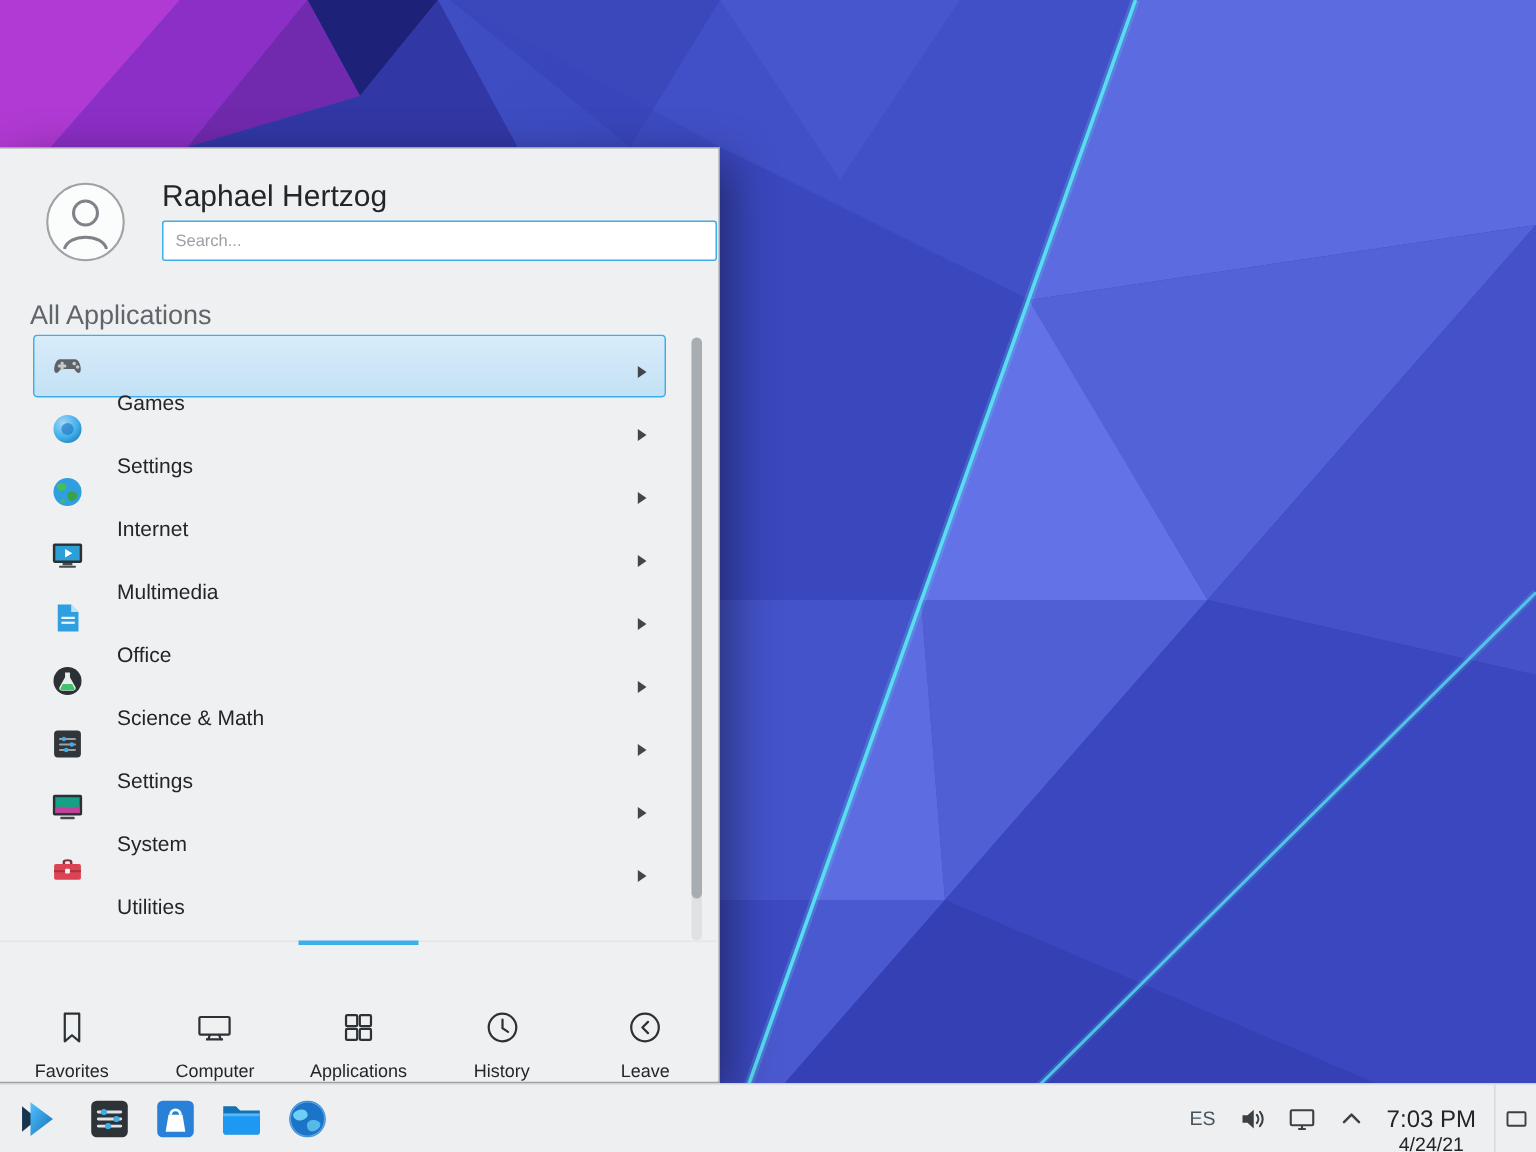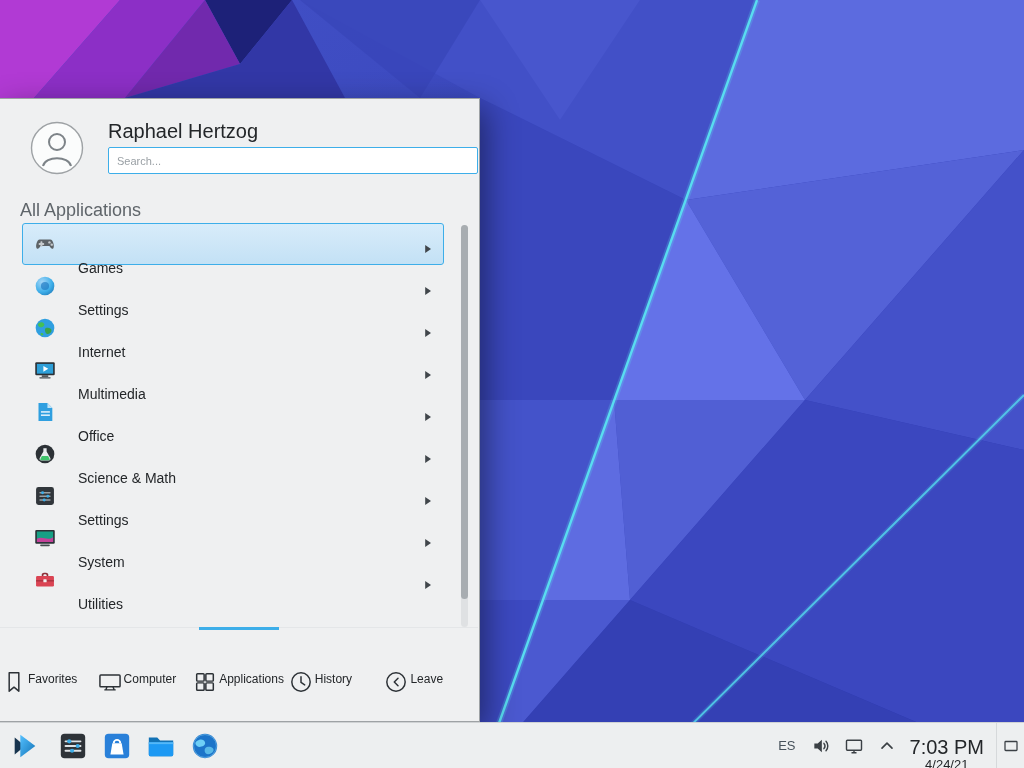--- a/index.html
+++ b/index.html
@@ -30,41 +30,41 @@
   .cat-label { margin-left:20px; font-size:14px; color:#232629;margin-top:48px; }
   .cat-arrow { position:absolute; right:11px; top:16px; width:8px; height:10px; }
 
   .scrollbar { position:absolute; right:11px; top:126px; width:7px; height:402px;
     border-radius:4px; background:#dfe1e3; }
   .scrollbar-thumb { position:absolute; top:0; left:0; width:7px; height:374px;
     border-radius:4px; background:#a8adb1; }
 
   .tabbar { position:absolute; left:0; bottom:0; width:478px; height:94px;
     display:flex; border-top:1px solid #e4e6e8; background:#eff0f1; }
-  .tab { flex:1; position:relative; display:flex; align-items:center; }
+  .tab { flex:1; position:relative; display:flex; flex-direction:column; align-items:center;justify-content:flex-end; }
   .tab.active::before { content:""; position:absolute; top:-1px; left:8px; right:8px;
     height:3px; background:#3daee9; }
   .tab-icon { margin-top:15px; width:28px; height:28px; }
   .tab-icon svg { width:28px; height:28px; display:block; }
   .tab-label { margin-top:8px; font-size:12px; color:#232629; }
 
   
   .taskbar { position:absolute; left:0; bottom:0; width:1024px; height:46px;
     background:#edeff0; border-top:1px solid #cfd2d4; display:flex; align-items:center; }
   .launcher-btn { width:38px; height:38px; margin-left:6px;
     display:flex; align-items:center; justify-content:center; }
   .launcher-btn svg { width:30px; height:30px; }
   .task-icon { width:30px; height:30px; margin-left:14px; }
   .task-icon svg { width:30px; height:30px; display:block; }
   .tray { margin-left:auto; display:flex; align-items:center; height:100%; }
   .kbd-layout { font-size:13px; font-weight:normal; color:#47525b; margin-right:15px; }
   .tray-icon { width:20px; height:20px; margin-right:13px; }
   .tray-icon svg { width:20px; height:20px; display:block; }
   .clock { text-align:center; margin-right:12px; line-height:1.12; color:#232629; }
-  .clock-time { font-size:20px;margin-top:17px; }
+  .clock-time { font-size:16px;margin-top:17px; }
   .clock-date { font-size:13px;text-decoration:underline; }
   .show-desktop { width:28px; height:100%; display:flex; align-items:center;
     justify-content:center; border-left:1px solid #d6d9db; }
 </style>
 </head>
 <body>
 
 <div class="desktop">
 
   <svg class="wallpaper" viewBox="0 0 1024 768" preserveAspectRatio="none">

